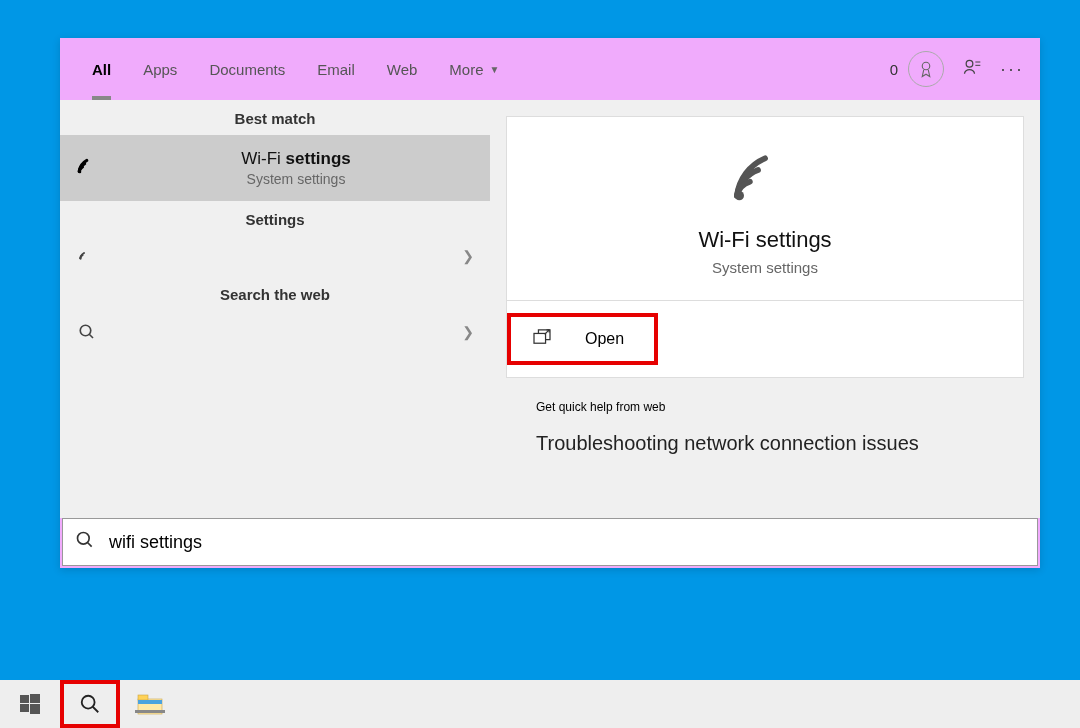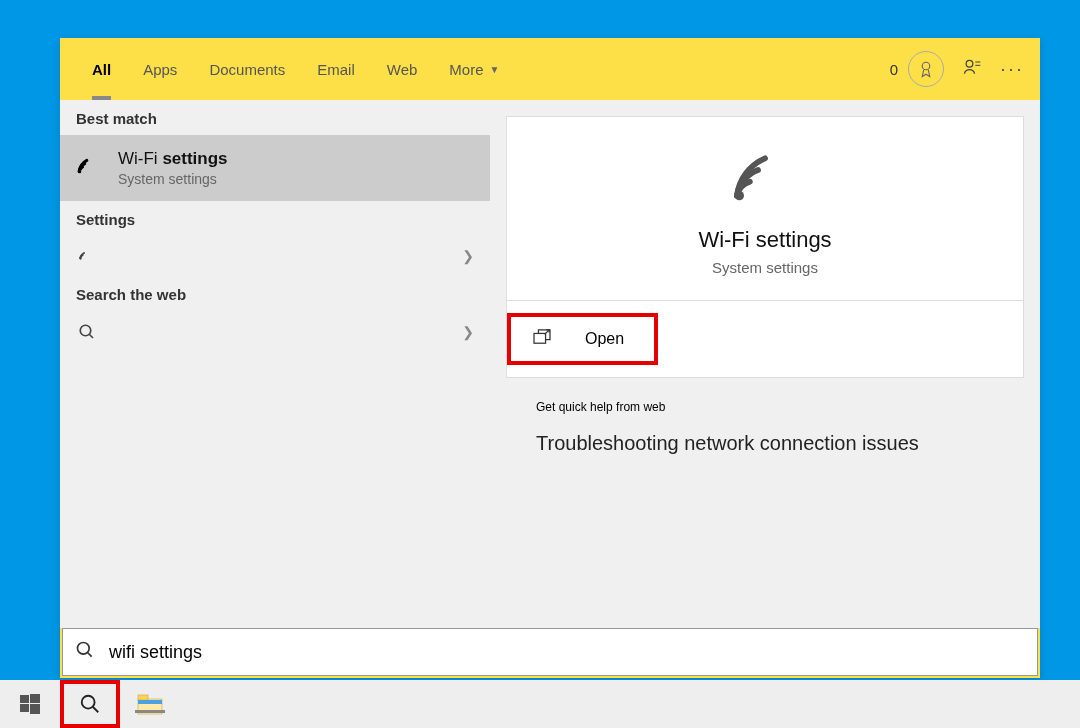--- a/index.html
+++ b/index.html
@@ -3,22 +3,22 @@
   <meta charset="utf-8">
   <style>
     * { margin: 0; padding: 0; box-sizing: border-box; font-family: "Segoe UI", Arial, sans-serif; }
     body { width: 1080px; height: 728px; background: #0097e6; position: relative; overflow: hidden; }
     
     .search-panel {
       position: absolute;
       top: 38px;
       left: 60px;
       width: 980px;
-      height: 640px;
-      background: #fde047;
+      height: 530px;
+      background: #f0abfc;
       display: flex;
       flex-direction: column;
       box-shadow: 0 2px 8px rgba(0,0,0,0.15);
     }
     
     .tabs-row {
       display: flex;
       align-items: center;
       height: 62px;
       padding: 0 16px 0 16px;
@@ -56,20 +56,21 @@
     .rewards { display: flex; align-items: center; gap: 10px; font-size: 15px; color: #333; }
     .medal-badge { width: 36px; height: 36px; border-radius: 50%; border: 1.5px solid #aaa; display: flex; align-items: center; justify-content: center; }
     .feedback-icon svg { width: 20px; height: 20px; }
     .more-icon { font-size: 18px; letter-spacing: 2px; color: #444; cursor: pointer; }
     
     .content-area { flex: 1; display: flex; background: #f0f0f0; }
     
     .left-col {
       width: 430px;
       background: #f0f0f0;
+      text-align: center;
     }
     .section-header {
       padding: 10px 16px 8px 16px;
       font-size: 15px;
       font-weight: 600;
       color: #333;
     }
     .result-item {
       display: flex;
       align-items: center;

